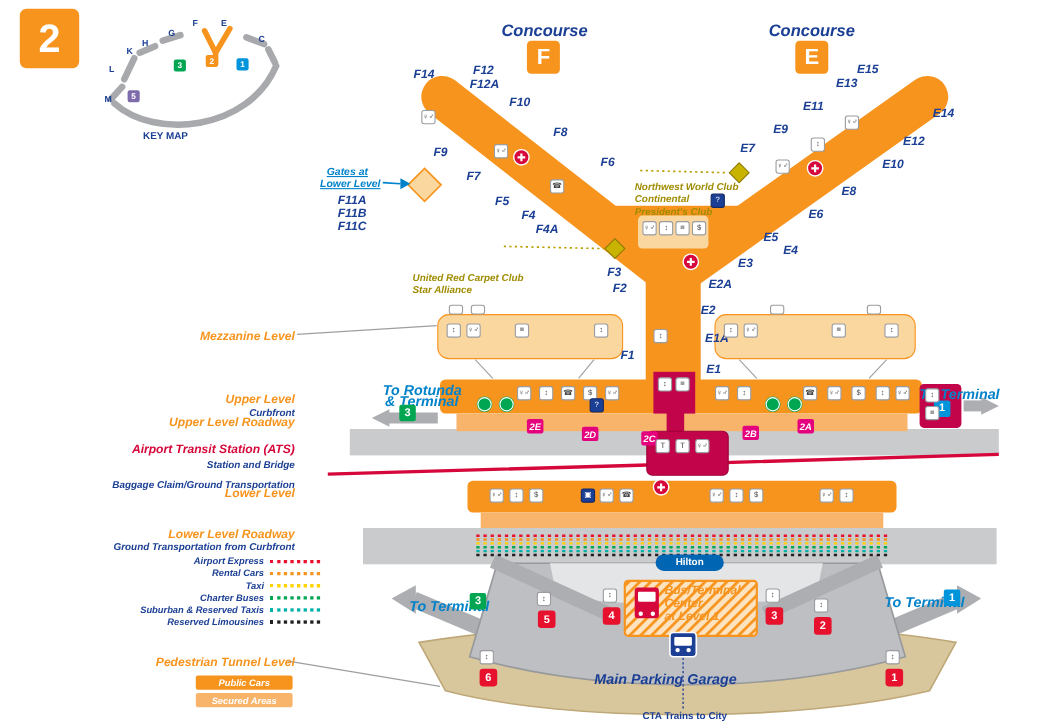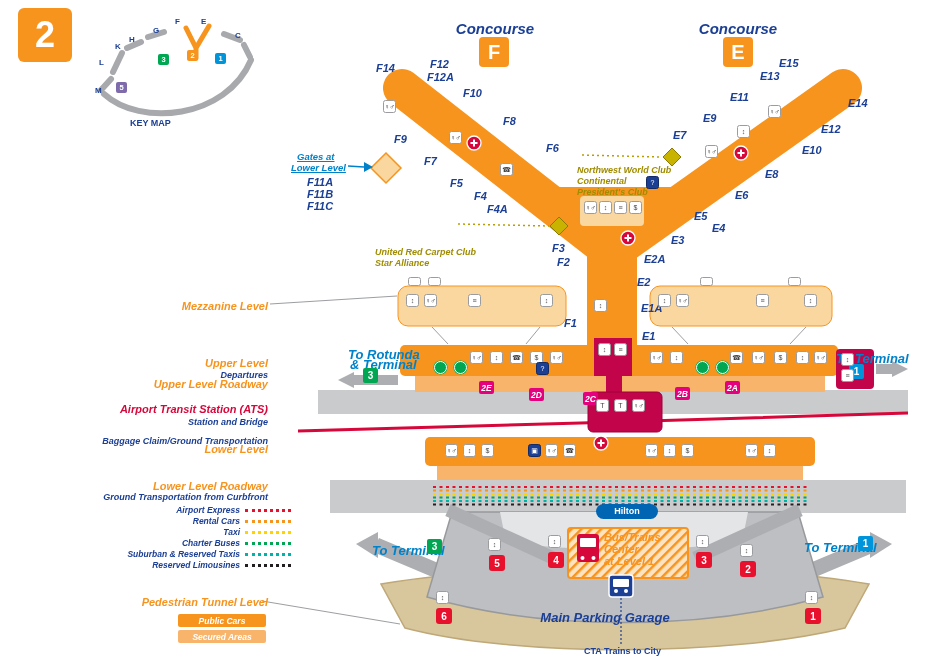--- a/index.html
+++ b/index.html
@@ -231,21 +231,21 @@
   <span class="gate" style="left:307px;top:200px">F11C</span>
 
   <span class="abs b i t-gold s9" style="left:577px;top:125px">Northwest World Club</span>
   <span class="abs b i t-gold s9" style="left:577px;top:136px">Continental</span>
   <span class="abs b i t-gold s9" style="left:577px;top:147px">President's Club</span>
   <span class="abs b i t-gold s9" style="left:375px;top:207px">United Red Carpet Club</span>
   <span class="abs b i t-gold s9" style="left:375px;top:218px">Star Alliance</span>
 
   <div class="llabel t-orange s11" style="top:300px">Mezzanine Level</div>
   <div class="llabel t-orange s11" style="top:357px">Upper Level</div>
-  <div class="llabel t-navy s9" style="top:370px">Departures</div>
+  <div class="llabel t-navy s9" style="top:370px">Curbfront</div>
   <div class="llabel t-orange s11" style="top:378px">Upper Level Roadway</div>
   <div class="llabel t-red s11" style="top:403px">Airport Transit Station (ATS)</div>
   <div class="llabel t-navy s9" style="top:417px">Station and Bridge</div>
   <div class="llabel t-orange s11" style="top:443px">Lower Level</div>
   <div class="llabel t-navy s9" style="top:436px">Baggage Claim/Ground Transportation</div>
   <div class="llabel t-orange s11" style="top:480px">Lower Level Roadway</div>
   <div class="llabel t-navy s9" style="top:492px">Ground Transportation from Curbfront</div>
   <div class="llabel t-orange s11" style="top:596px">Pedestrian Tunnel Level</div>
 
   <div class="legend-row" style="top:505px">
@@ -288,21 +288,21 @@
   <div class="badge dir-badge" style="left:849px;top:364px;background:#0095DA">1</div>
 
   <span class="abs b i t-blue s85" style="left:372px;top:543px">To Terminal</span>
   <div class="badge dir-badge" style="left:427px;top:539px;background:#00A651">3</div>
 
   <span class="abs b i t-blue s85" style="left:804px;top:540px">To Terminal</span>
   <div class="badge dir-badge" style="left:858px;top:536px;background:#0095DA">1</div>
 
   <div class="abs b i t-navy s13" style="left:480px;top:610px;width:250px;text-align:center">Main Parking Garage</div>
   <div class="hilton">Hilton</div>
-  <span class="busline" style="top:531px">Bus/Trains</span>
+  <span class="busline" style="top:531px">Bus/Terminal</span>
   <span class="busline" style="top:543px">Center</span>
   <span class="busline" style="top:555px">at Level 1</span>
   <div class="abs b t-navy s9" style="left:560px;top:646px;width:125px;text-align:center">CTA Trains to City</div>
 
   <div class="badge door-pink" style="left:479px;top:381px">2E</div>
   <div class="badge door-pink" style="left:529px;top:388px">2D</div>
   <div class="badge door-pink" style="left:583px;top:392px">2C</div>
   <div class="badge door-pink" style="left:675px;top:387px">2B</div>
   <div class="badge door-pink" style="left:725px;top:381px">2A</div>
 

